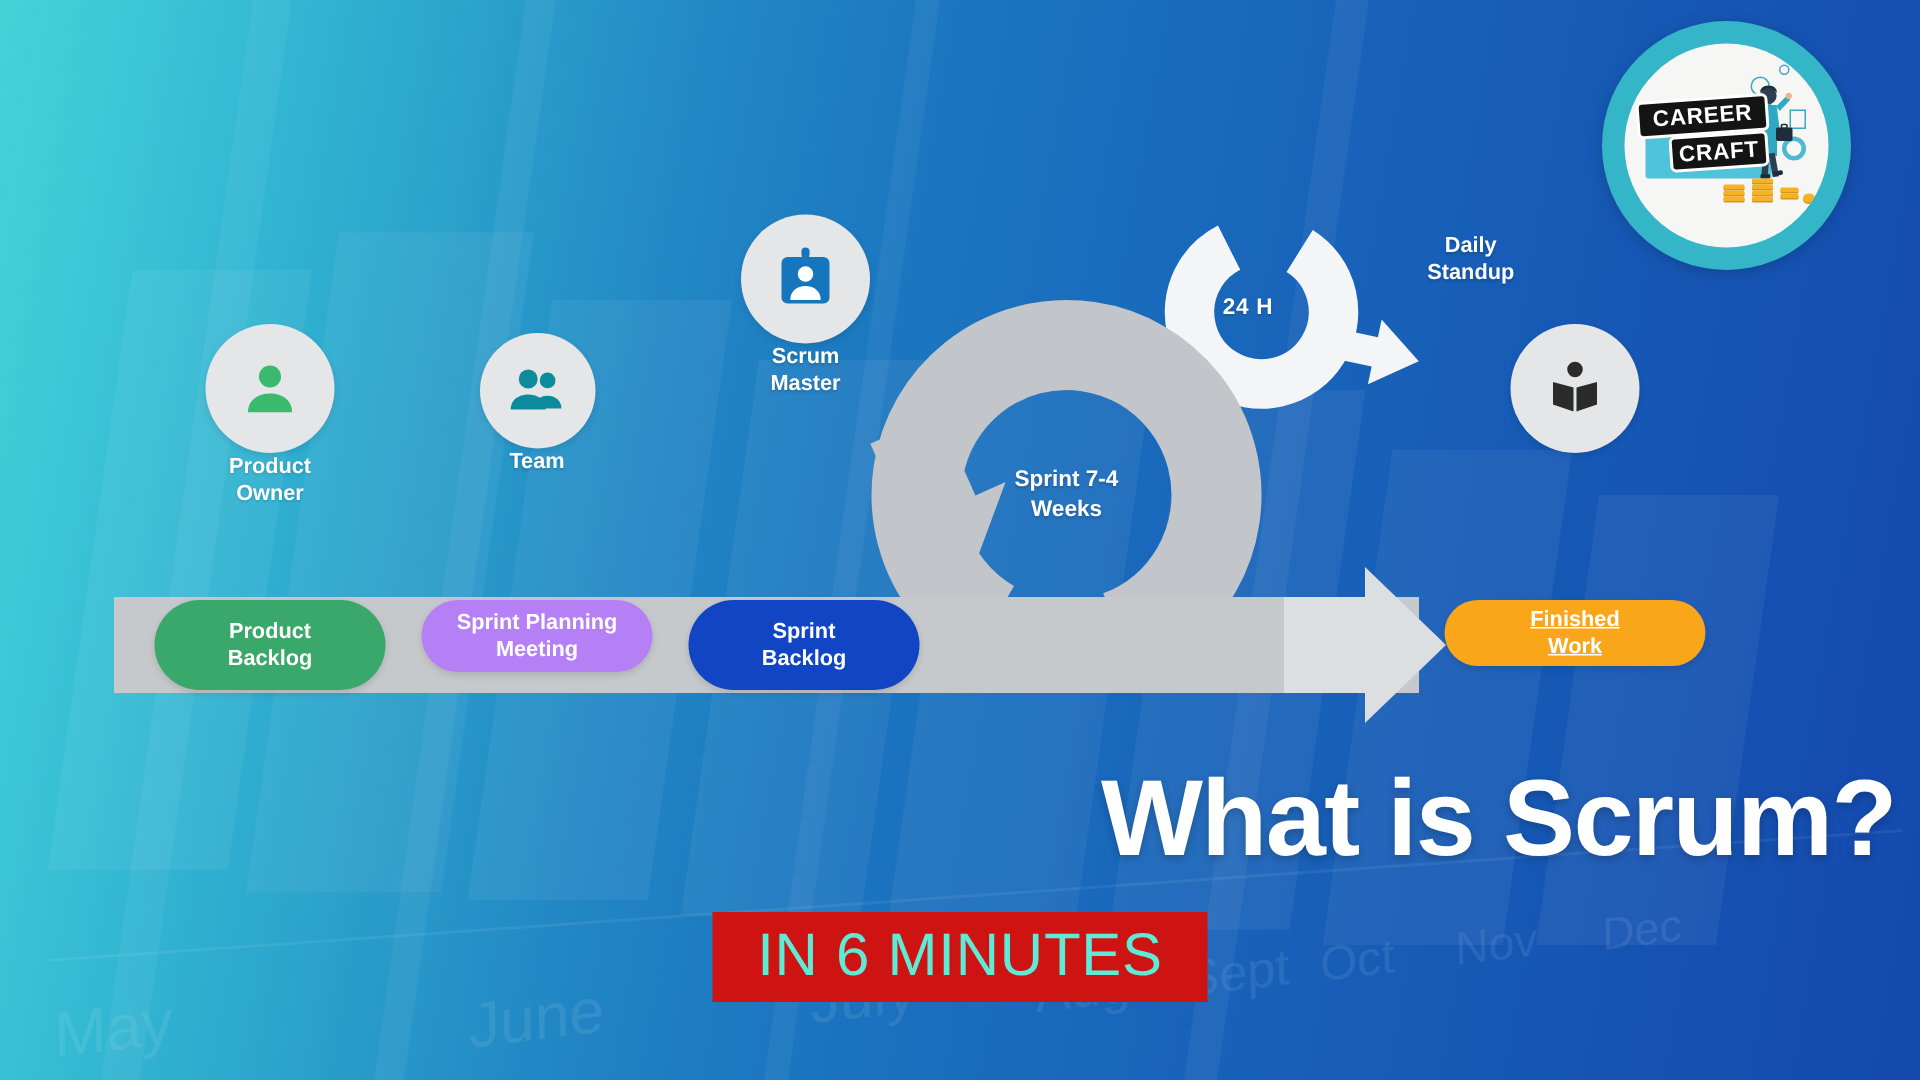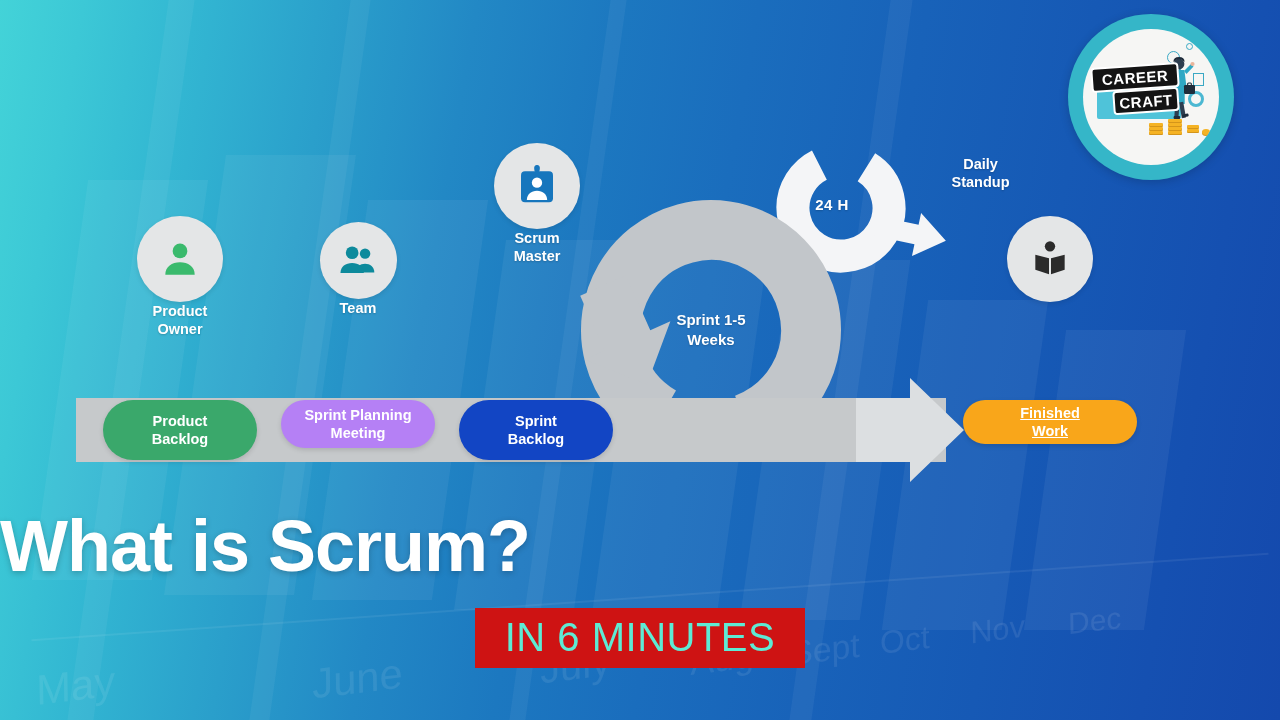--- a/index.html
+++ b/index.html
@@ -138,22 +138,22 @@
     font-weight:bold;
     font-size:14.5px;
     line-height:1.25;
     text-align:center;
     white-space:pre-line;
     box-shadow:0 2px 5px rgba(0,0,0,0.13);
   }
 
   
   #title {
-    position:absolute; left:0; right:0; top:505px;
-    text-align:left;
+    position:absolute; left:0; right:16px; top:505px;
+    text-align:right;
     color:#ffffff;
     font-family:"Liberation Sans", sans-serif;
     font-weight:bold;
     font-size:72px;
     letter-spacing:-1px;
     text-shadow:0 2px 6px rgba(0,0,0,0.22);
   }
   #subtitle-wrap {
     position:absolute; left:0; right:0; top:608px;
     display:flex; justify-content:center;
@@ -231,21 +231,21 @@
               color:#ffffff; font-weight:bold; font-size:15px; letter-spacing:0.5px;
               text-shadow:0 1px 2px rgba(0,0,0,0.20); white-space:pre-line;">24 H</div>
 
   <div style="position:absolute; left:898px; top:155px; width:165px; text-align:center;
               color:#ffffff; font-weight:bold; font-size:14.5px; line-height:1.25;
               text-shadow:0 1px 2px rgba(0,0,0,0.20); white-space:pre-line;">Daily
 Standup</div>
 
   <div style="position:absolute; left:648px; top:310px; width:126px; text-align:center;
               color:#ffffff; font-weight:bold; font-size:15px; line-height:1.3;
-              text-shadow:0 1px 2px rgba(0,0,0,0.20); white-space:pre-line;">Sprint 1-5
+              text-shadow:0 1px 2px rgba(0,0,0,0.20); white-space:pre-line;">Sprint 7-4
 Weeks</div>
 
   <div id="track"></div>
   <svg style="position:absolute; left:856px; top:378px; width:108px; height:104px;" viewBox="0 0 108 104">
     <polygon points="0,20 54,20 54,0 108,52 54,104 54,84 0,84" fill="#dcdfe1"></polygon>
   </svg>
 
   <div class="pill" style="left:103px; top:400px; width:154px; height:60px; background:#3aa86b;">
     <span>Product
 Backlog</span>

